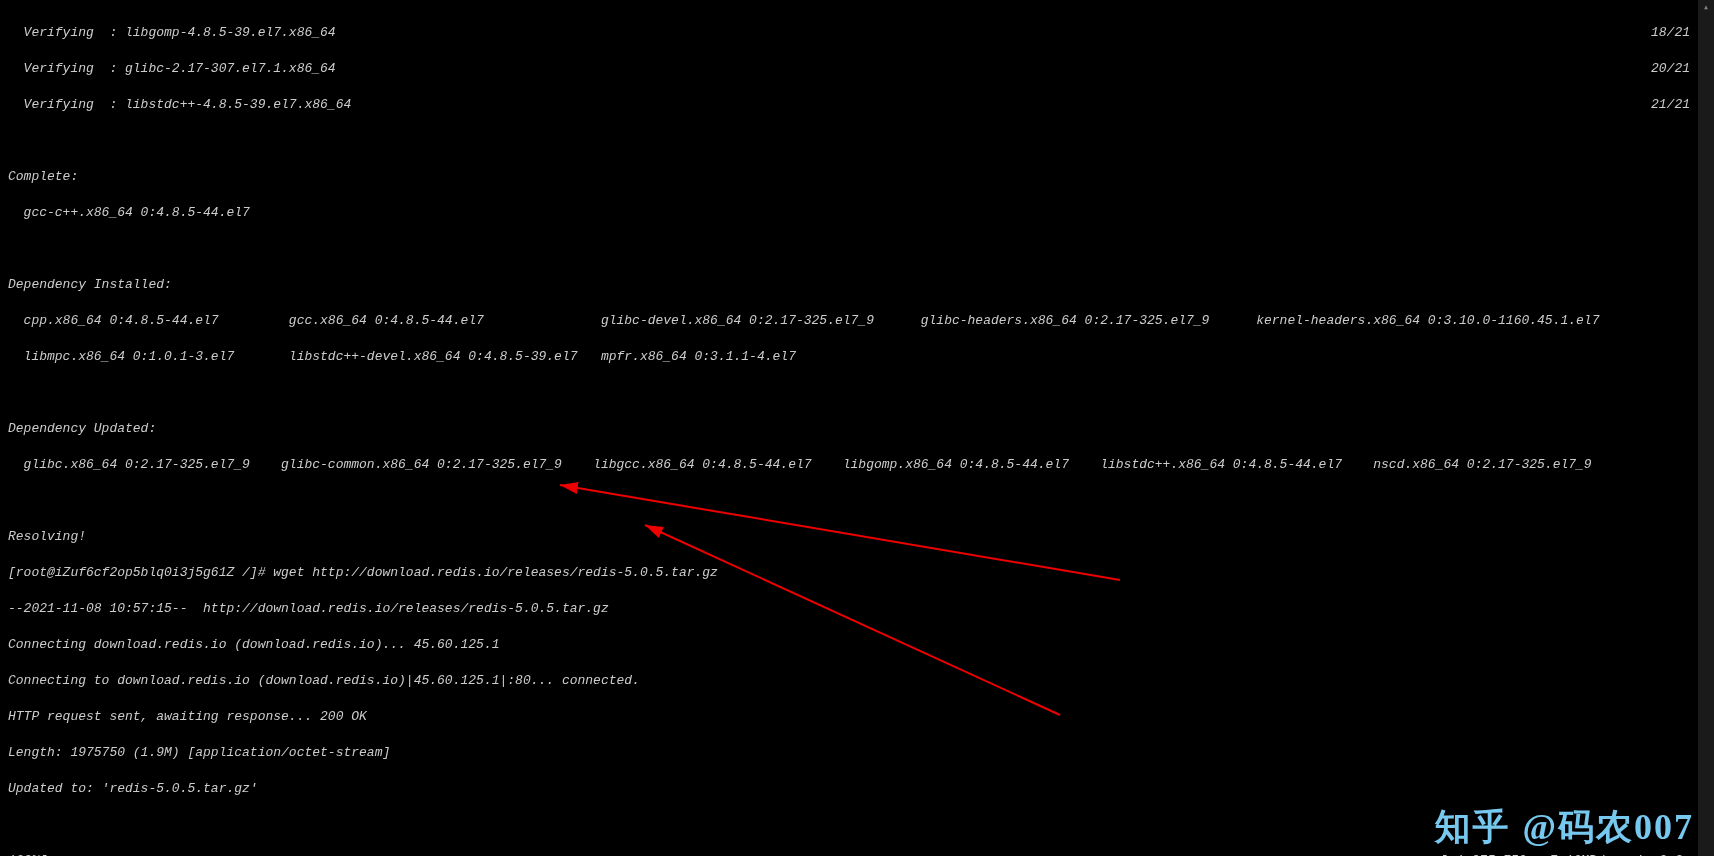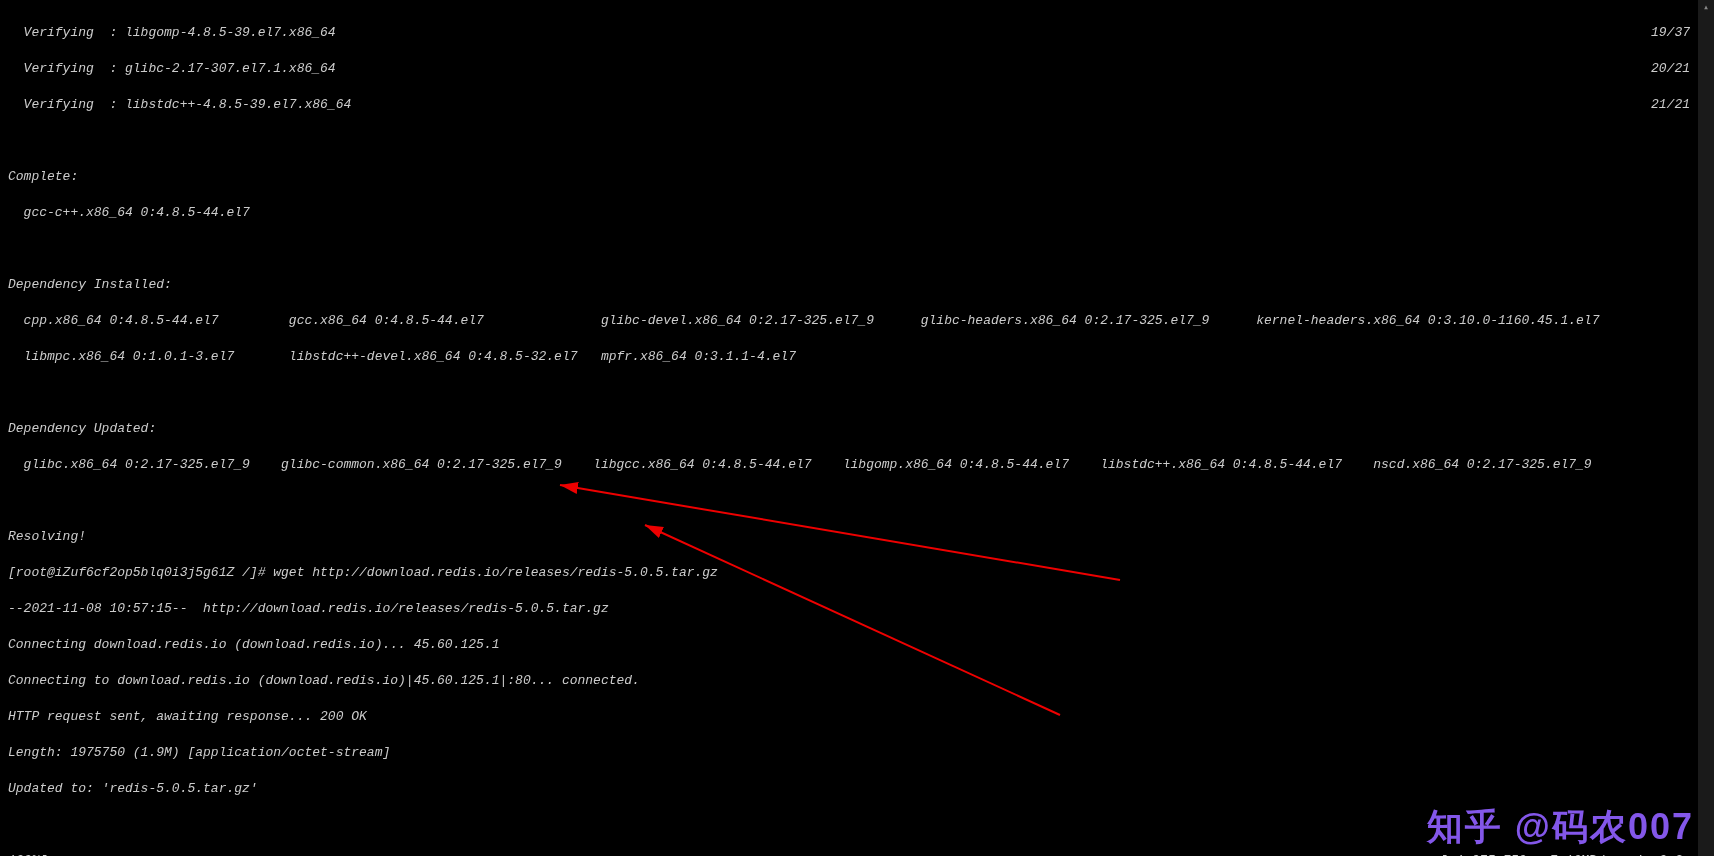--- a/index.html
+++ b/index.html
@@ -18,24 +18,24 @@
   .terminal {
     padding: 6px 8px;
     white-space: pre;
   }
   .line { white-space: pre; font-style: italic; }
   .right { position: absolute; right: 24px; }
   .watermark {
     position: absolute;
     right: 20px;
     bottom: 20px;
-    font-family: Liberation Sans, sans-serif;
+    font-family: Liberation Serif, serif;
     font-size: 36px;
     font-weight: bold;
-    color: #8b5cf6;
+    color: #7dd3fc;
     letter-spacing: 2px;
     opacity: 0.95;
     display: flex;
     align-items: center;
     gap: 12px;
   }
   .zhihu-logo {
     font-size: 36px;
     font-weight: bold;
   }
@@ -53,30 +53,30 @@
     position: absolute;
     top: 0; left: 0;
     width: 1714px; height: 856px;
     pointer-events: none;
   }
 </style>
 </head>
 <body>
 
 <div class="terminal">
-<div class="line"><span>  Verifying  : libgomp-4.8.5-39.el7.x86_64</span><span class="right">19/37</span></div>
+<div class="line"><span>  Verifying  : libgomp-4.8.5-39.el7.x86_64</span><span class="right">18/21</span></div>
 <div class="line"><span>  Verifying  : glibc-2.17-307.el7.1.x86_64</span><span class="right">20/21</span></div>
 <div class="line"><span>  Verifying  : libstdc++-4.8.5-39.el7.x86_64</span><span class="right">21/21</span></div>
 <div class="line">&nbsp;</div>
 <div class="line">Complete:</div>
 <div class="line">  gcc-c++.x86_64 0:4.8.5-44.el7</div>
 <div class="line">&nbsp;</div>
 <div class="line">Dependency Installed:</div>
 <div class="line">  cpp.x86_64 0:4.8.5-44.el7         gcc.x86_64 0:4.8.5-44.el7               glibc-devel.x86_64 0:2.17-325.el7_9      glibc-headers.x86_64 0:2.17-325.el7_9      kernel-headers.x86_64 0:3.10.0-1160.45.1.el7</div>
-<div class="line">  libmpc.x86_64 0:1.0.1-3.el7       libstdc++-devel.x86_64 0:4.8.5-32.el7   mpfr.x86_64 0:3.1.1-4.el7</div>
+<div class="line">  libmpc.x86_64 0:1.0.1-3.el7       libstdc++-devel.x86_64 0:4.8.5-39.el7   mpfr.x86_64 0:3.1.1-4.el7</div>
 <div class="line">&nbsp;</div>
 <div class="line">Dependency Updated:</div>
 <div class="line">  glibc.x86_64 0:2.17-325.el7_9    glibc-common.x86_64 0:2.17-325.el7_9    libgcc.x86_64 0:4.8.5-44.el7    libgomp.x86_64 0:4.8.5-44.el7    libstdc++.x86_64 0:4.8.5-44.el7    nscd.x86_64 0:2.17-325.el7_9</div>
 <div class="line">&nbsp;</div>
 <div class="line">Resolving!</div>
 <div class="line">[root@iZuf6cf2op5blq0i3j5g61Z /]# wget http://download.redis.io/releases/redis-5.0.5.tar.gz</div>
 <div class="line">--2021-11-08 10:57:15--  http://download.redis.io/releases/redis-5.0.5.tar.gz</div>
 <div class="line">Connecting download.redis.io (download.redis.io)... 45.60.125.1</div>
 <div class="line">Connecting to download.redis.io (download.redis.io)|45.60.125.1|:80... connected.</div>
 <div class="line">HTTP request sent, awaiting response... 200 OK</div>

